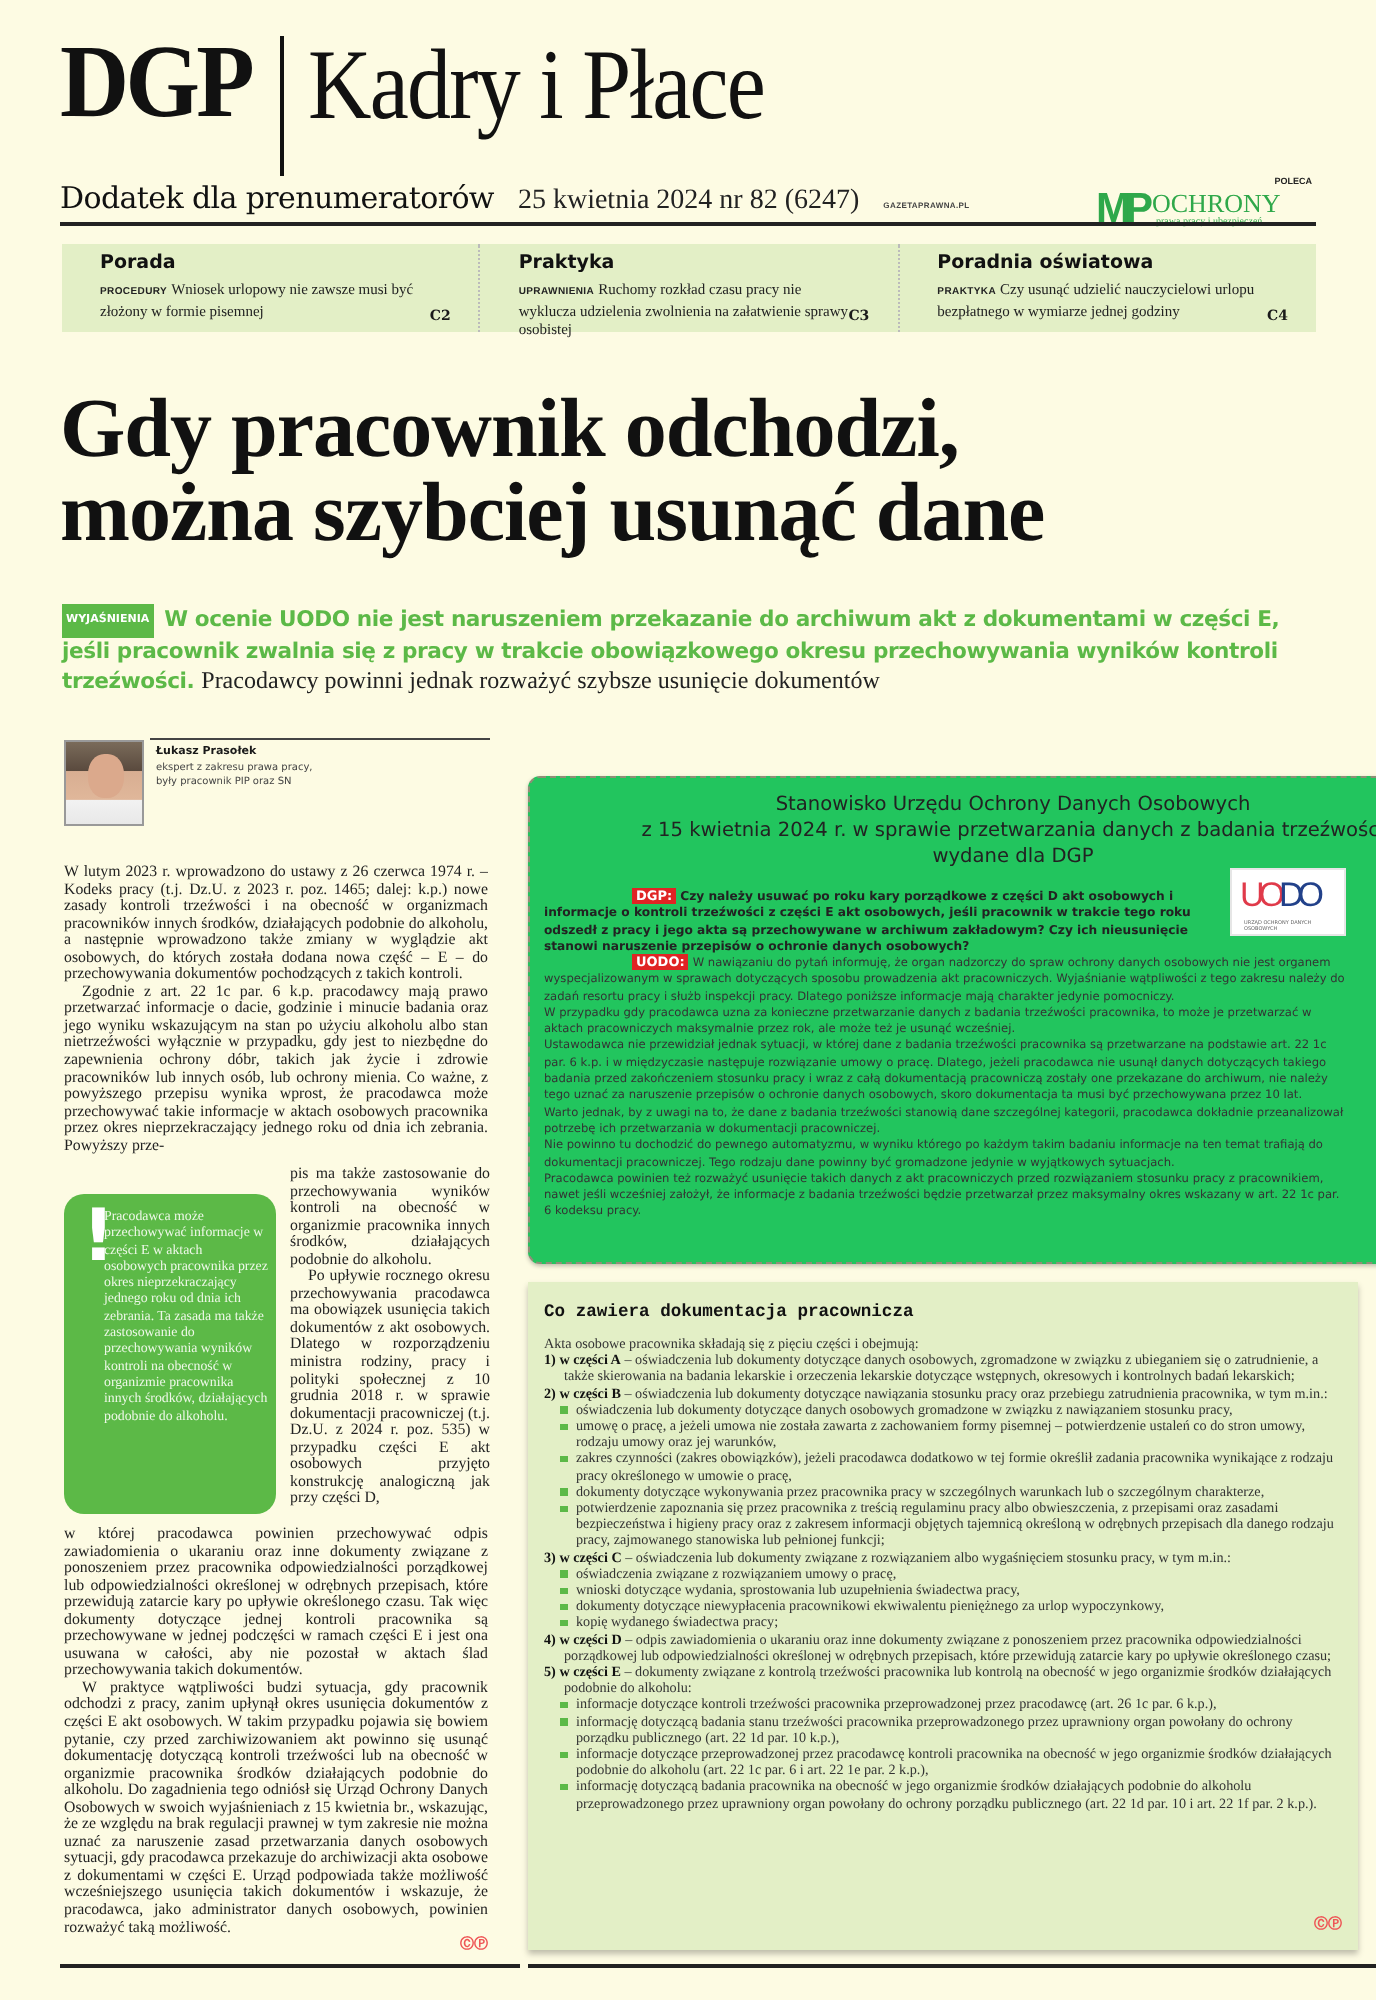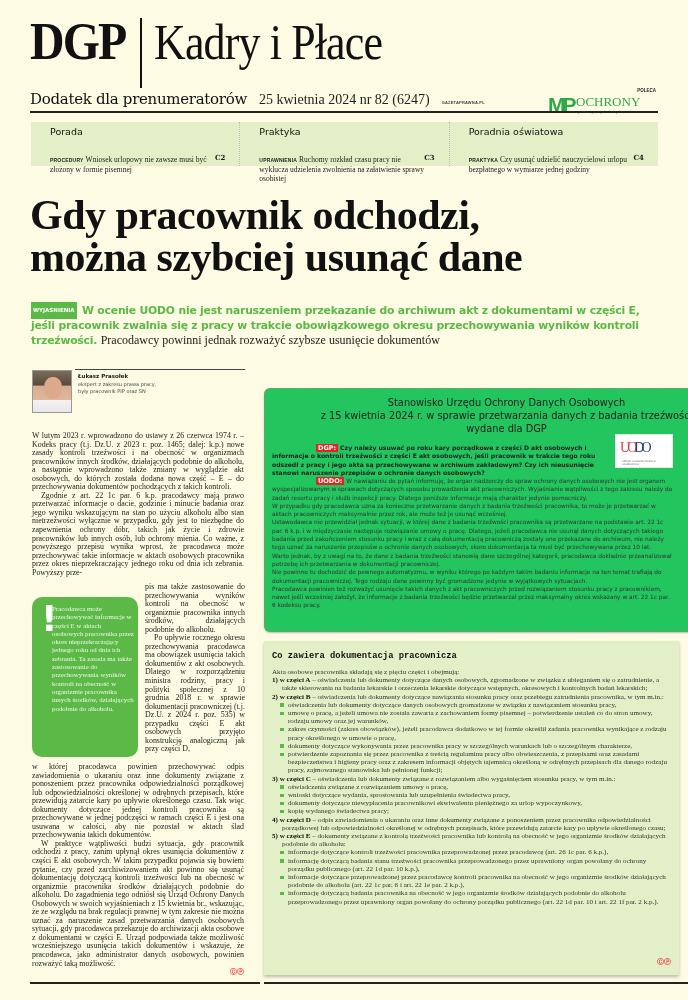--- a/index.html
+++ b/index.html
@@ -20,21 +20,21 @@
   .partner-label { position: absolute; right: 2px; top: 0; font-family: "Liberation Sans", sans-serif; font-size: 4.5px; font-weight: 700; color: #222; }
   .partner-mp { position: absolute; left: 10px; top: 6px; font-family: "Liberation Sans", sans-serif; font-weight: 900; font-size: 21px; color: #2fa84a; letter-spacing: -3px; line-height: 22px; }
   .partner-name { position: absolute; left: 38px; top: 7px; font-family: "Liberation Serif", serif; font-size: 13px; color: #2fa84a; line-height: 14px; }
   .partner-tag { position: absolute; left: 40px; top: 21px; font-family: "Liberation Serif", serif; font-size: 5px; color: #2fa84a; }
   .rule-top { position: absolute; left: 30px; top: 111px; width: 628px; height: 2px; background: #222; }
 
   
   .teasers { position: absolute; left: 31px; top: 122px; width: 627px; height: 44px; background: #e3efc6; display: flex; }
   .teaser { flex: 1; padding: 4px 20px 0 19px; position: relative; }
   .teaser + .teaser { border-left: 1px dotted #bbb; }
-  .teaser-head { font-family: "DejaVu Sans", sans-serif; font-weight: 400; font-size: 9.5px; color: #111; margin-bottom: 18px; }
+  .teaser-head { font-family: "DejaVu Sans", sans-serif; font-weight: 700; font-size: 9.5px; color: #111; margin-bottom: 3px; }
   .teaser-text { font-family: "Liberation Serif", serif; font-size: 7.5px; line-height: 9px; color: #222; }
   .teaser-kicker { font-family: "Liberation Sans", sans-serif; font-weight: 700; font-size: 5px; text-transform: uppercase; margin-right: 2px; letter-spacing: 0.2px; }
   .teaser-page { position: absolute; right: 14px; bottom: 4px; font-family: "DejaVu Serif", serif; font-weight: 700; font-size: 7px; }
 
   
   .headline { position: absolute; left: 30px; top: 194px; width: 620px; font-family: "Liberation Serif", serif; font-size: 42px; line-height: 42px; color: #111; letter-spacing: -0.5px; }
   .lead { position: absolute; left: 31px; top: 302px; width: 620px; font-family: "DejaVu Sans", sans-serif; font-size: 10.8px; line-height: 14.5px; }
   .lead-tag { display: inline-block; background: #5cb947; color: #fff; font-size: 5.5px; font-weight: 700; padding: 1px 2px; vertical-align: 2px; margin-right: 2px; }
   .lead-green { color: #5cb947; font-weight: 700; letter-spacing: -0.2px; }
   .lead-rest { font-family: "Liberation Serif", serif; font-size: 12px; color: #222; }
@@ -61,21 +61,21 @@
   .callout-text { position: absolute; left: 20px; top: 8px; width: 82px; font-family: "Liberation Serif", serif; font-size: 6.9px; line-height: 8.3px; color: #eef8e8; }
 
   .rule-bottom-left { position: absolute; left: 30px; top: 982px; width: 230px; height: 2px; background: #222; }
 
   
   .uodo-box { position: absolute; left: 264px; top: 388px; width: 485px; height: 244px; background: #22c55e; border: 1px dashed #8f8e77; border-radius: 6px; box-shadow: 0 1px 2px rgba(0,0,0,0.25); }
   .uodo-title { position: absolute; left: 0; top: 7px; width: 100%; text-align: center; font-family: "DejaVu Sans", sans-serif; font-size: 9.8px; line-height: 13px; color: #222; }
   .uodo-q { position: absolute; left: 7px; top: 55px; width: 330px; font-family: "DejaVu Sans", sans-serif; font-weight: 700; font-size: 6.1px; line-height: 8.3px; color: #222; }
   .uodo-label { display: inline-block; background: #e02424; color: #fff; font-family: "DejaVu Sans", sans-serif; font-weight: 700; font-size: 6.5px; padding: 0 2px; margin-right: 2px; line-height: 8px; margin-left: 44px; }
   .uodo-logo { position: absolute; left: 350px; top: 45px; width: 58px; height: 34px; background: #fff; border: 1px solid #e6e6e6; }
-  .uodo-logo-mark { position: absolute; left: 4px; top: 4px; font-family: Liberation Serif, serif; font-size: 14px; font-weight: 300; letter-spacing: -3px; line-height: 18px; }
+  .uodo-logo-mark { position: absolute; left: 4px; top: 4px; font-family: Liberation Sans, sans-serif; font-size: 17px; font-weight: 300; letter-spacing: -3px; line-height: 18px; }
   .uodo-logo-mark .r { color: #e03a4a; }
   .uodo-logo-mark .b { color: #22418a; }
   .uodo-logo-sub { position: absolute; left: 6px; top: 25px; font-size: 2.5px; color: #666; font-family: "DejaVu Sans", sans-serif; }
   .uodo-a { position: absolute; left: 7px; top: 88px; width: 402px; font-family: "DejaVu Sans", sans-serif; font-size: 5.8px; line-height: 8.3px; color: #333; }
   .uodo-a p { margin: 0; }
 
   
   .doc-box { position: absolute; left: 264px; top: 641px; width: 415px; height: 334px; background: #e3efc6; box-shadow: 0 2px 3px rgba(0,0,0,0.25); padding: 10px 8px 0 8px; }
   .doc-title { font-family: Liberation Mono, monospace; font-weight: 700; font-size: 8.8px; color: #111; margin-bottom: 7px; }
   .doc-intro { font-family: "Liberation Serif", serif; font-size: 7.1px; line-height: 8.2px; color: #333; }

